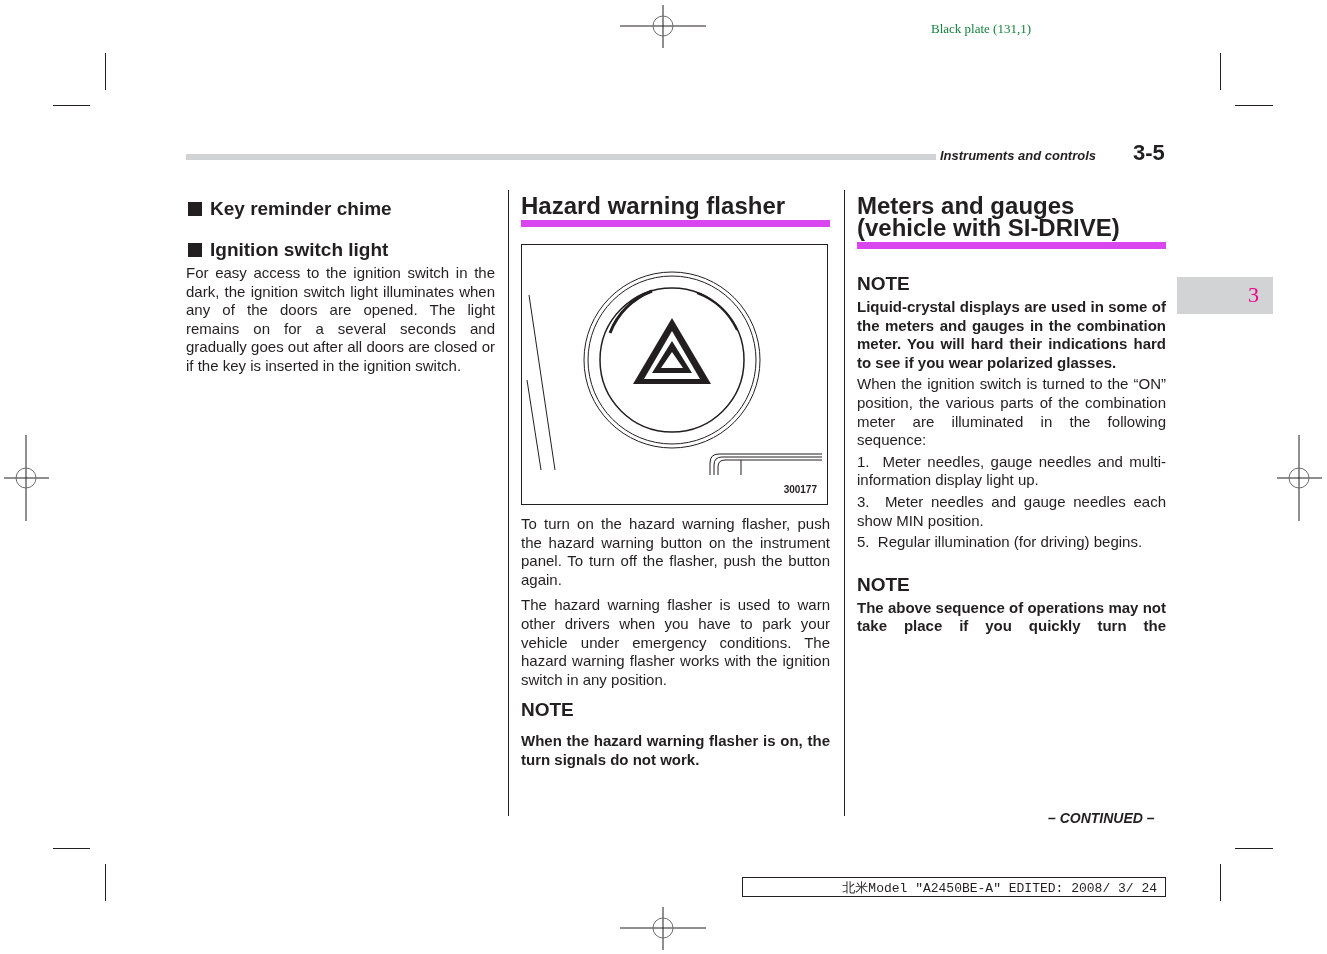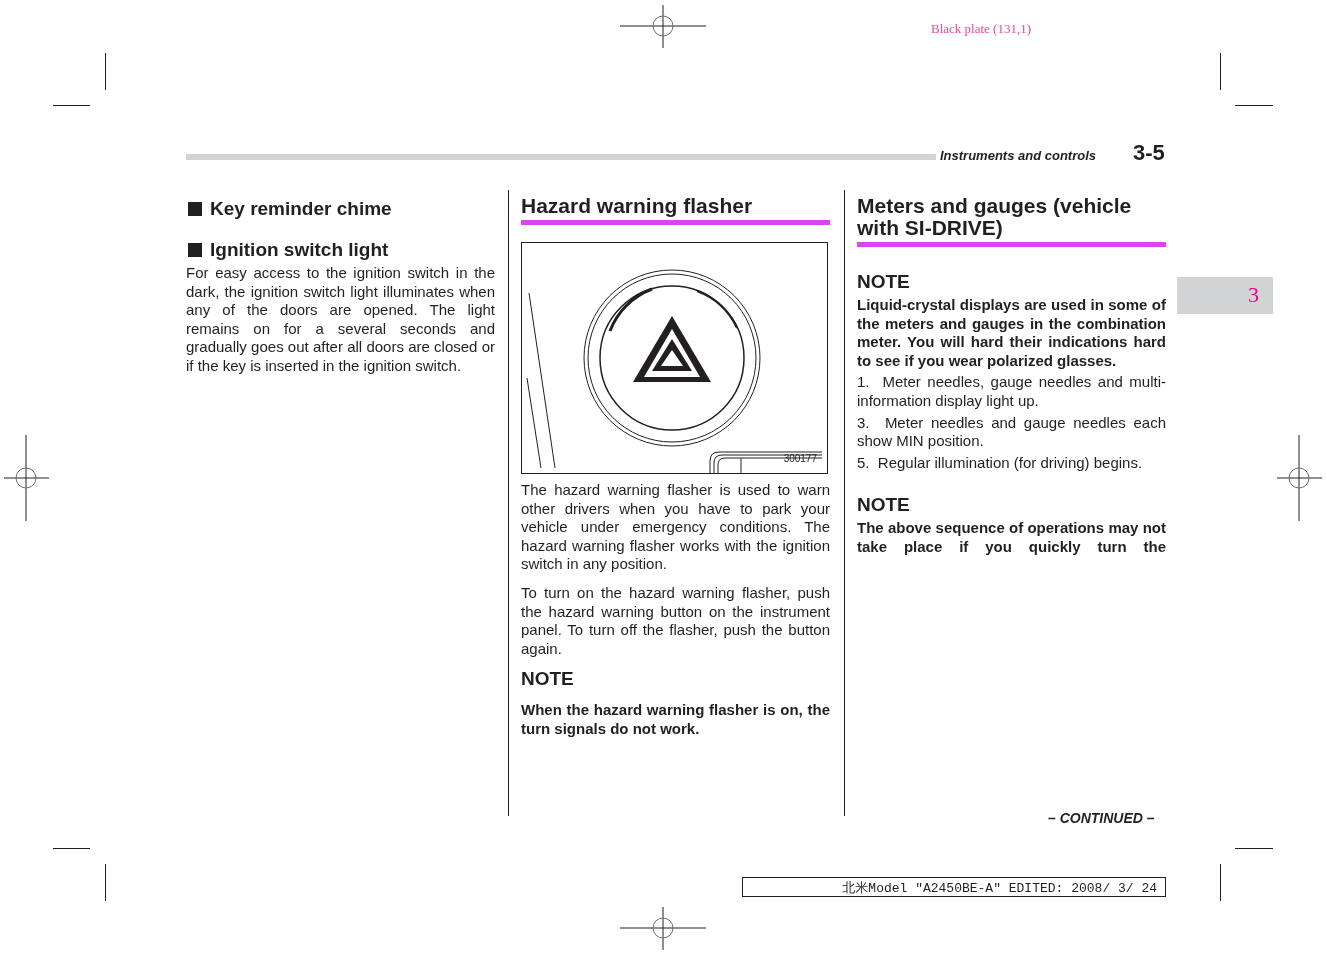--- a/index.html
+++ b/index.html
@@ -1,35 +1,35 @@
 <!DOCTYPE html>
 <html><head>
   <meta charset="utf-8">
   <style>
     html, body { margin:0; padding:0; background:#ffffff; }
     body { width:1327px; height:954px; position:relative; overflow:hidden;
            font-family:"Liberation Sans", sans-serif; color:#231f20; }
     .abs { position:absolute; }
     .mark { position:absolute; background:#231f20; }
-    .plate { position:absolute; left:931px; top:21px; font-family:"Liberation Serif", serif; font-size:13px; color:#ec4899; }
+    .plate { position:absolute; left:931px; top:21px; font-family:"Liberation Serif", serif; font-size:13px; color:#15803d; }
     .hdr-bar { position:absolute; left:186px; top:154px; width:750px; height:6px; background:#d1d3d4; }
     .hdr-section { position:absolute; left:940px; top:148px; font-size:13px; font-style:italic; font-weight:bold; letter-spacing:0; }
     .hdr-page { position:absolute; left:1133px; top:140px; font-size:22px; font-weight:bold; }
     .tab-chip { position:absolute; left:1177px; top:277px; width:96px; height:37px; background:#d1d3d4; }
     .tab-chip span { position:absolute; right:14px; top:5px; font-family:"Liberation Serif", serif; font-size:22px; color:#ec008c; }
     .vdiv { position:absolute; width:1px; background:#231f20; }
     .col { position:absolute; }
     .sub-h { font-size:19px; font-weight:bold; margin:0; line-height:22px; display:flex; }
     .sq { display:inline-block; width:14px; height:14px; background:#231f20; margin:4px 8px 0 2px; flex:0 0 auto; }
     .p { font-size:15px; line-height:18.6px; text-align:justify; margin:0; }
     .p.last { text-align-last:left; }
-    .sec-h { font-size:21px; font-weight:bold; line-height:22px; margin:0; padding-bottom:3px; border-bottom:5px solid #d946ef; }
+    .sec-h { font-size:24px; font-weight:bold; line-height:22px; margin:0; padding-bottom:3px; border-bottom:7px solid #d946ef; }
     .note-h { font-size:19px; font-weight:bold; margin:0; line-height:22px; }
     .note-p { font-size:15px; font-weight:bold; line-height:18.6px; text-align:justify; margin:0; }
-    .figure { position:relative; width:307px; height:232px; border:1px solid #231f20; box-sizing:border-box; }
+    .figure { position:relative; width:307px; height:261px; border:1px solid #231f20; box-sizing:border-box;font-weight:bold; }
     .fig-num { position:absolute; right:10px; bottom:9px; font-size:10px; }
     .footer-box { position:absolute; left:742px; top:877px; width:424px; height:20px; border:1px solid #231f20; box-sizing:border-box; }
     .footer-box span { position:absolute; right:8px; top:1px; font-family:"Liberation Mono", monospace; font-size:13px; }
     .continued { position:absolute; left:1048px; top:810px; font-size:14px; font-weight:bold; font-style:italic; }
   </style>
 </head>
 <body>
 
 <div class="mark" style="left:105px;top:53px;width:1px;height:37px;"></div>
 <div class="mark" style="left:53px;top:105px;width:37px;height:1px;"></div>
@@ -104,33 +104,34 @@
       <polygon points="150,96 170,128 130,128" fill="#231f20"></polygon>
       <polygon points="150,107 161,123 139,123" fill="#ffffff"></polygon>
       <path d="M 188 230 L 188 218 Q 188 209 197 209 L 300 209" fill="none" stroke="#231f20" stroke-width="1"></path>
       <path d="M 192 230 L 192 220 Q 192 212 200 212 L 300 212" fill="none" stroke="#231f20" stroke-width="1"></path>
       <path d="M 196 230 L 196 222 Q 196 215 203 215 L 300 215" fill="none" stroke="#231f20" stroke-width="1"></path>
       <line x1="219" y1="215" x2="219" y2="230" stroke="#231f20" stroke-width="1"></line>
     </svg>
     <span class="fig-num">300177</span>
   </div>
 
+  <p class="p last" style="margin-top:10px;">To turn on the hazard warning flasher, push the hazard warning button on the instrument panel. To turn off the flasher, push the button again.</p>
   <p class="p last" style="margin-top:7px;">The hazard warning flasher is used to warn other drivers when you have to park your vehicle under emergency conditions. The hazard warning flasher works with the ignition switch in any position.</p>
-  <p class="p last" style="margin-top:10px;">To turn on the hazard warning flasher, push the hazard warning button on the instrument panel. To turn off the flasher, push the button again.</p>
 
   <div class="note-h" style="margin-top:10px;">NOTE</div>
   <p class="note-p last" style="margin-top:11px;">When the hazard warning flasher is on, the turn signals do not work.</p>
 </div>
 
 <div class="col" style="left:857px;top:195px;width:309px;">
   <h2 class="sec-h">Meters and gauges (vehicle with SI-DRIVE)</h2>
 
   <div class="note-h" style="margin-top:24px;">NOTE</div>
   <p class="note-p last" style="margin-top:3px;">Liquid-crystal displays are used in some of the meters and gauges in the combination meter. You will hard their indications hard to see if you wear polarized glasses.</p>
 
+  <p class="p last" style="margin-top:3px;">When the ignition switch is turned to the “ON” position, the various parts of the combination meter are illuminated in the following sequence:</p>
 
   <p class="p last" style="margin-top:3px;white-space:pre-wrap;">1.  Meter needles, gauge needles and multi-information display light up.</p>
   <p class="p last" style="margin-top:3px;white-space:pre-wrap;">3.  Meter needles and gauge needles each show MIN position.</p>
   <p class="p last" style="margin-top:3px;white-space:pre-wrap;">5.  Regular illumination (for driving) begins.</p>
 
   <div class="note-h" style="margin-top:22px;">NOTE</div>
   <p class="note-p" style="margin-top:3px;text-align-last:justify;">The above sequence of operations may not take place if you quickly turn the</p>
 </div>
 
 <div class="continued">– CONTINUED –</div>

